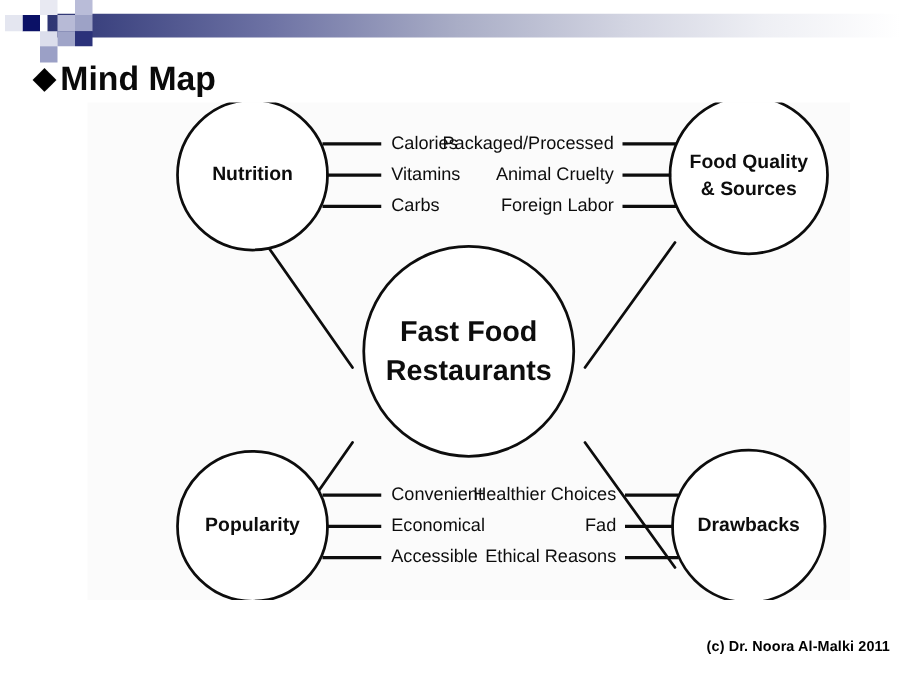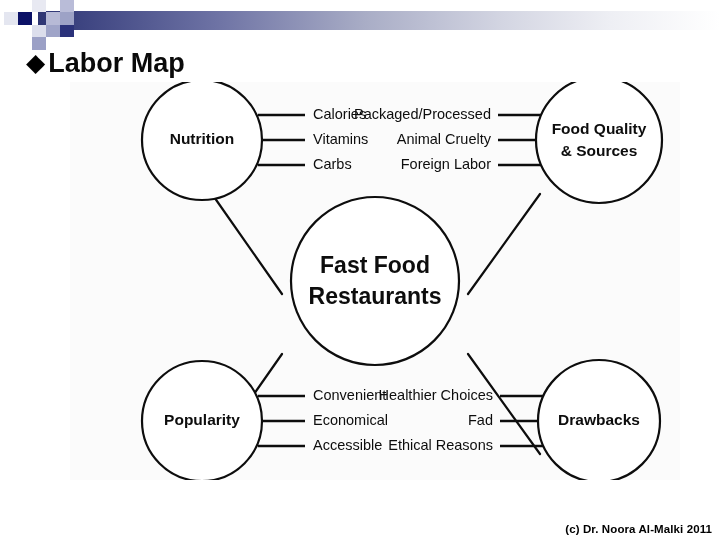--- a/index.html
+++ b/index.html
@@ -114,21 +114,21 @@
     font-weight: 400;
     dominant-baseline: middle;
   }
   .leaf-left  { text-anchor: start; }
   .leaf-right { text-anchor: end; }
 
   
   #footer-copyright {
     position: absolute;
     right: 8px;
-    bottom: 5px;
+    bottom: 16px;
     font-size: 11.5px;
     font-weight: 700;
     color: #000000;
     letter-spacing: 0.1px;
     font-family: "Liberation Sans", sans-serif;
     white-space: nowrap;
   }
 </style>
 </head>
 <body>
@@ -144,21 +144,21 @@
       <div class="deco-sq" style="left: 60px; top: 12px; width: 14px; height: 13px; background: rgb(157, 162, 198);"></div>
       <div class="deco-sq" style="left: 32px; top: 25px; width: 14px; height: 12px; background: rgb(220, 222, 236);"></div>
       <div class="deco-sq" style="left: 46px; top: 25px; width: 14px; height: 12px; background: rgb(159, 164, 200);"></div>
       <div class="deco-sq" style="left: 60px; top: 25px; width: 14px; height: 12px; background: rgb(43, 50, 122);"></div>
       <div class="deco-sq" style="left: 32px; top: 37px; width: 14px; height: 13px; background: rgb(155, 160, 198);"></div>
     </div>
 </div>
 
 <div id="page-title">
   <span class="bullet-diamond">◆</span>
-  <span class="title-text">Labor Map</span>
+  <span class="title-text">Mind Map</span>
 </div>
 
 <div id="mindmap-image">
   <svg id="mindmap-svg" viewBox="0 0 610 398" xmlns="http://www.w3.org/2000/svg">
 
     <g>
       <path class="connector" d="M 212 212 L 142 112"></path>
       <path class="connector" d="M 398 212 L 470 112"></path>
       <path class="connector" d="M 212 272 L 142 372"></path>
       <path class="connector" d="M 398 272 L 470 372"></path>

